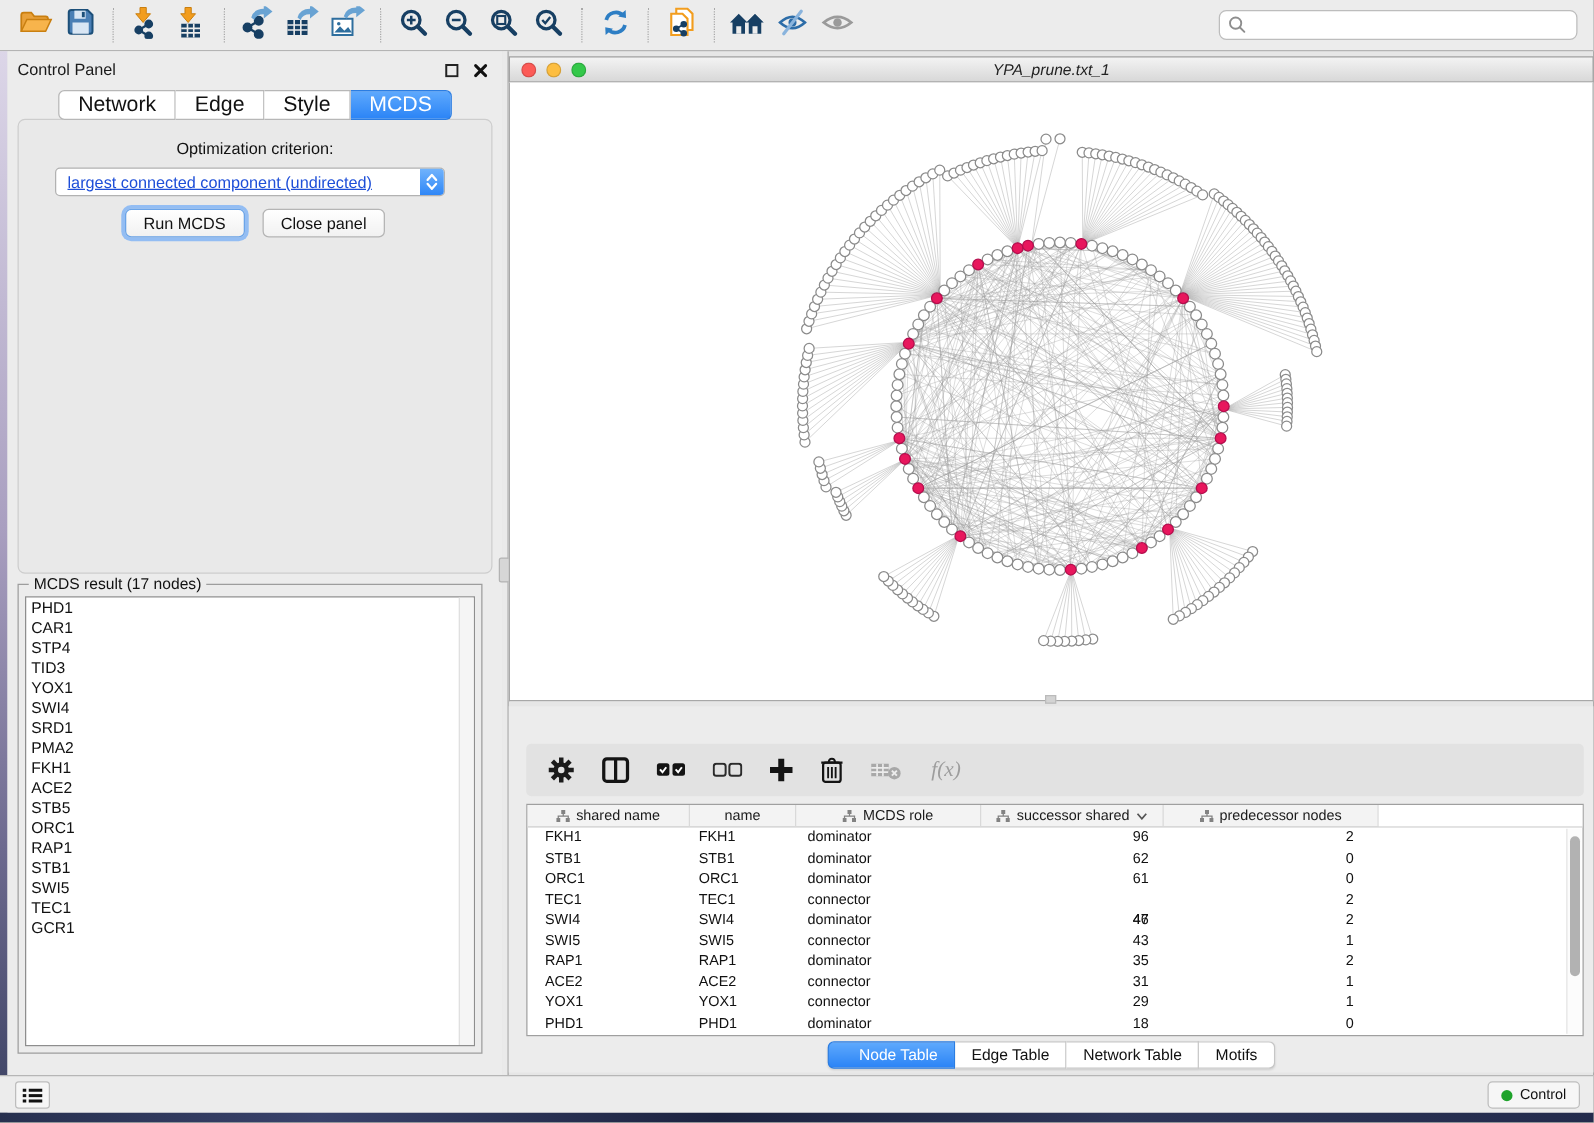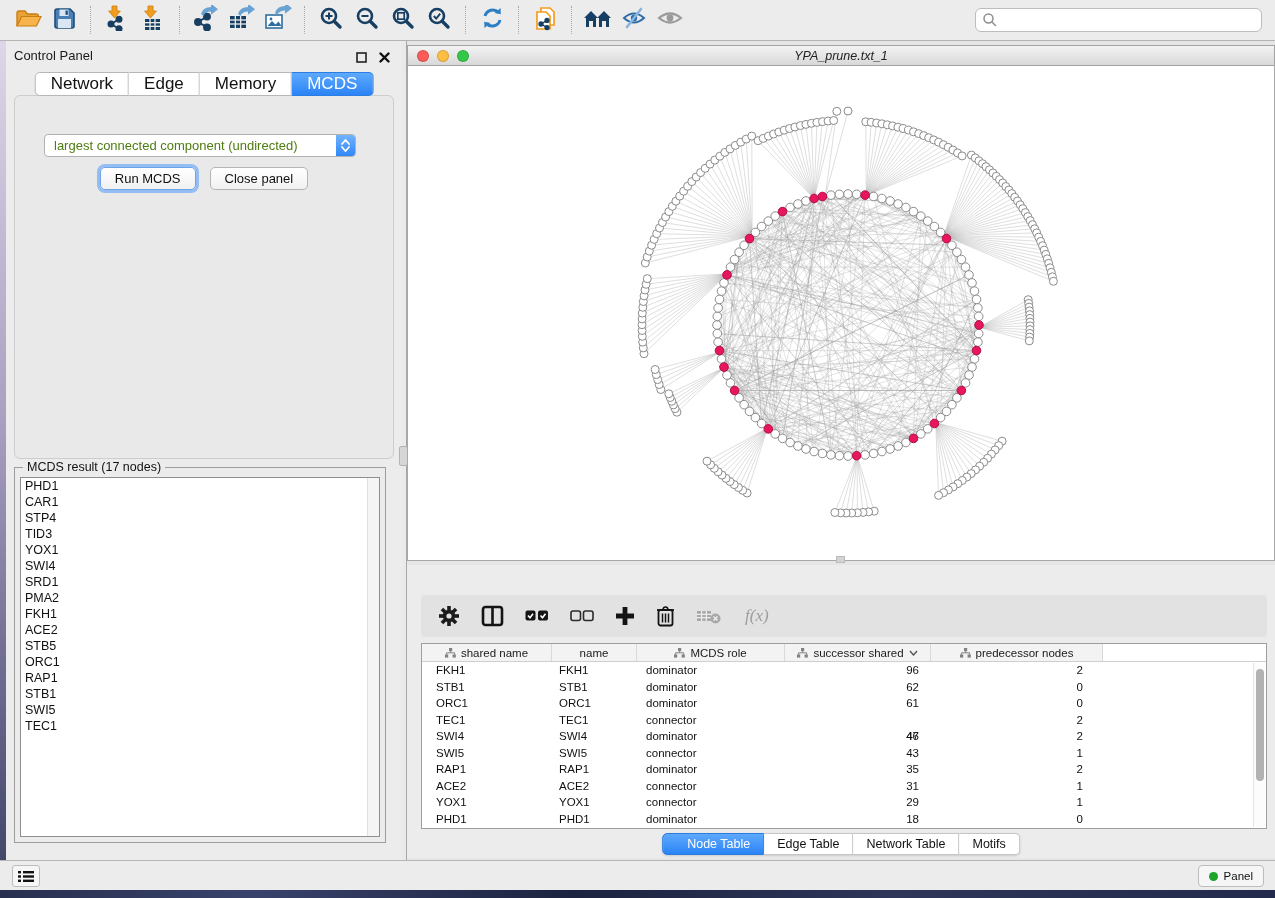--- a/index.html
+++ b/index.html
@@ -31,22 +31,22 @@
   .seg-tabs { position:absolute; left:50%; transform:translateX(-50%); top:31px; display:flex; z-index:3; }
   .seg-tab { height:24px; padding:0 15px; font-size:17px; color:#111; background:#fff;
     border:1px solid #b7b7b7; border-left:none; display:flex; align-items:center; }
   .seg-tab:first-child { border-left:1px solid #b7b7b7; border-radius:5px 0 0 5px; }
   .seg-tab:last-child { border-radius:0 5px 5px 0; }
   .seg-tab.selected { background:linear-gradient(#5ea9fd,#2b84f6); border-color:#2b7de2; color:#fff; }
   .mcds-pane { position:absolute; left:8px; top:54px; width:380px; height:364px;
     background:#e9e9e9; border:1px solid #cdcdcd; border-radius:6px; }
   .opt-label { position:absolute; left:0; width:100%; top:70px; text-align:center; font-size:13px; color:#111; }
   .criterion { position:absolute; left:38px; top:93px; width:312px; height:23px; background:#fff;
-    border:1px solid #b2b2b2; border-radius:4px; font-size:13px; color:#4d7c0f;
-    display:flex; align-items:center; padding-left:9px; }
+    border:1px solid #b2b2b2; border-radius:4px; font-size:13px; color:#1d4ed8;
+    display:flex; align-items:center; padding-left:9px;text-decoration:underline; }
   .stepper { position:absolute; right:0px; top:0px; width:19px; height:21px; border-radius:0 3px 3px 0;
     background:linear-gradient(#71b3fc,#2f87f7); display:flex; flex-direction:column;
     align-items:center; justify-content:center; gap:1px; }
   .cp-buttons { position:absolute; left:0; top:126px; width:100%; display:flex; justify-content:center; gap:14px; }
   .mac-btn { height:23px; padding:0 14px; background:linear-gradient(#ffffff,#f1f1f1);
     border:1px solid #b5b5b5; border-radius:5px; font-size:13px; color:#111;
     font-family:"Liberation Sans",sans-serif; }
   .mac-btn.focus { box-shadow:0 0 0 3px rgba(90,160,250,.6); border-color:#6ba4e8; }
   .result-box { position:absolute; left:8px; top:426px; width:372px; height:376px; border:1px solid #9d9d9d; }
   .result-legend { position:absolute; left:8px; top:-8px; background:#ececec; padding:0 4px;
@@ -286,24 +286,25 @@
         <span>
           <svg width="11" height="11">
               <path d="M1.5 1.5 L9.5 9.5 M9.5 1.5 L1.5 9.5" stroke="#111" stroke-width="2.4" stroke-linecap="round"></path>
             </svg>
         </span>
       </span>
     </div>
     <div class="seg-tabs" id="cp-tabs">
         <div class="seg-tab">Network</div>
         <div class="seg-tab">Edge</div>
-        <div class="seg-tab">Memory</div>
+        <div class="seg-tab">Style</div>
         <div class="seg-tab selected">MCDS</div>
       </div>
     <div class="mcds-pane"></div>
+    <div class="opt-label">Optimization criterion:</div>
     <div class="criterion">
       <span>largest connected component (undirected)</span>
       <span class="stepper">
         <svg width="9" height="6">
             <path d="M1 5 L4.5 1 L8 5" fill="none" stroke="#fff" stroke-width="1.8" stroke-linecap="round"></path>
           </svg>
         <svg width="9" height="6">
             <path d="M1 1 L4.5 5 L8 1" fill="none" stroke="#fff" stroke-width="1.8" stroke-linecap="round"></path>
           </svg>
       </span>
@@ -325,20 +326,21 @@
           <div class="list-item">SRD1</div>
           <div class="list-item">PMA2</div>
           <div class="list-item">FKH1</div>
           <div class="list-item">ACE2</div>
           <div class="list-item">STB5</div>
           <div class="list-item">ORC1</div>
           <div class="list-item">RAP1</div>
           <div class="list-item">STB1</div>
           <div class="list-item">SWI5</div>
           <div class="list-item">TEC1</div>
+          <div class="list-item">GCR1</div>
         </div>
     </div>
   </div>
 
   <div class="v-split"></div>
   <div class="v-handle"></div>
 
   <div class="net-win">
     <div class="net-titlebar">
       <span class="lights">
@@ -1409,17 +1411,17 @@
             <rect x="5" y="1" width="11" height="2.4"></rect>
         <rect x="0" y="5.3" width="3" height="2.4"></rect>
             <rect x="5" y="5.3" width="11" height="2.4"></rect>
         <rect x="0" y="9.6" width="3" height="2.4"></rect>
             <rect x="5" y="9.6" width="11" height="2.4"></rect>
           </g>
       </svg>
     </span>
     <span class="memory-btn">
       <span class="mem-dot"></span>
-      <span>Panel</span>
+      <span>Control</span>
     </span>
   </div>
 
 </div>
 
 </body></html>

